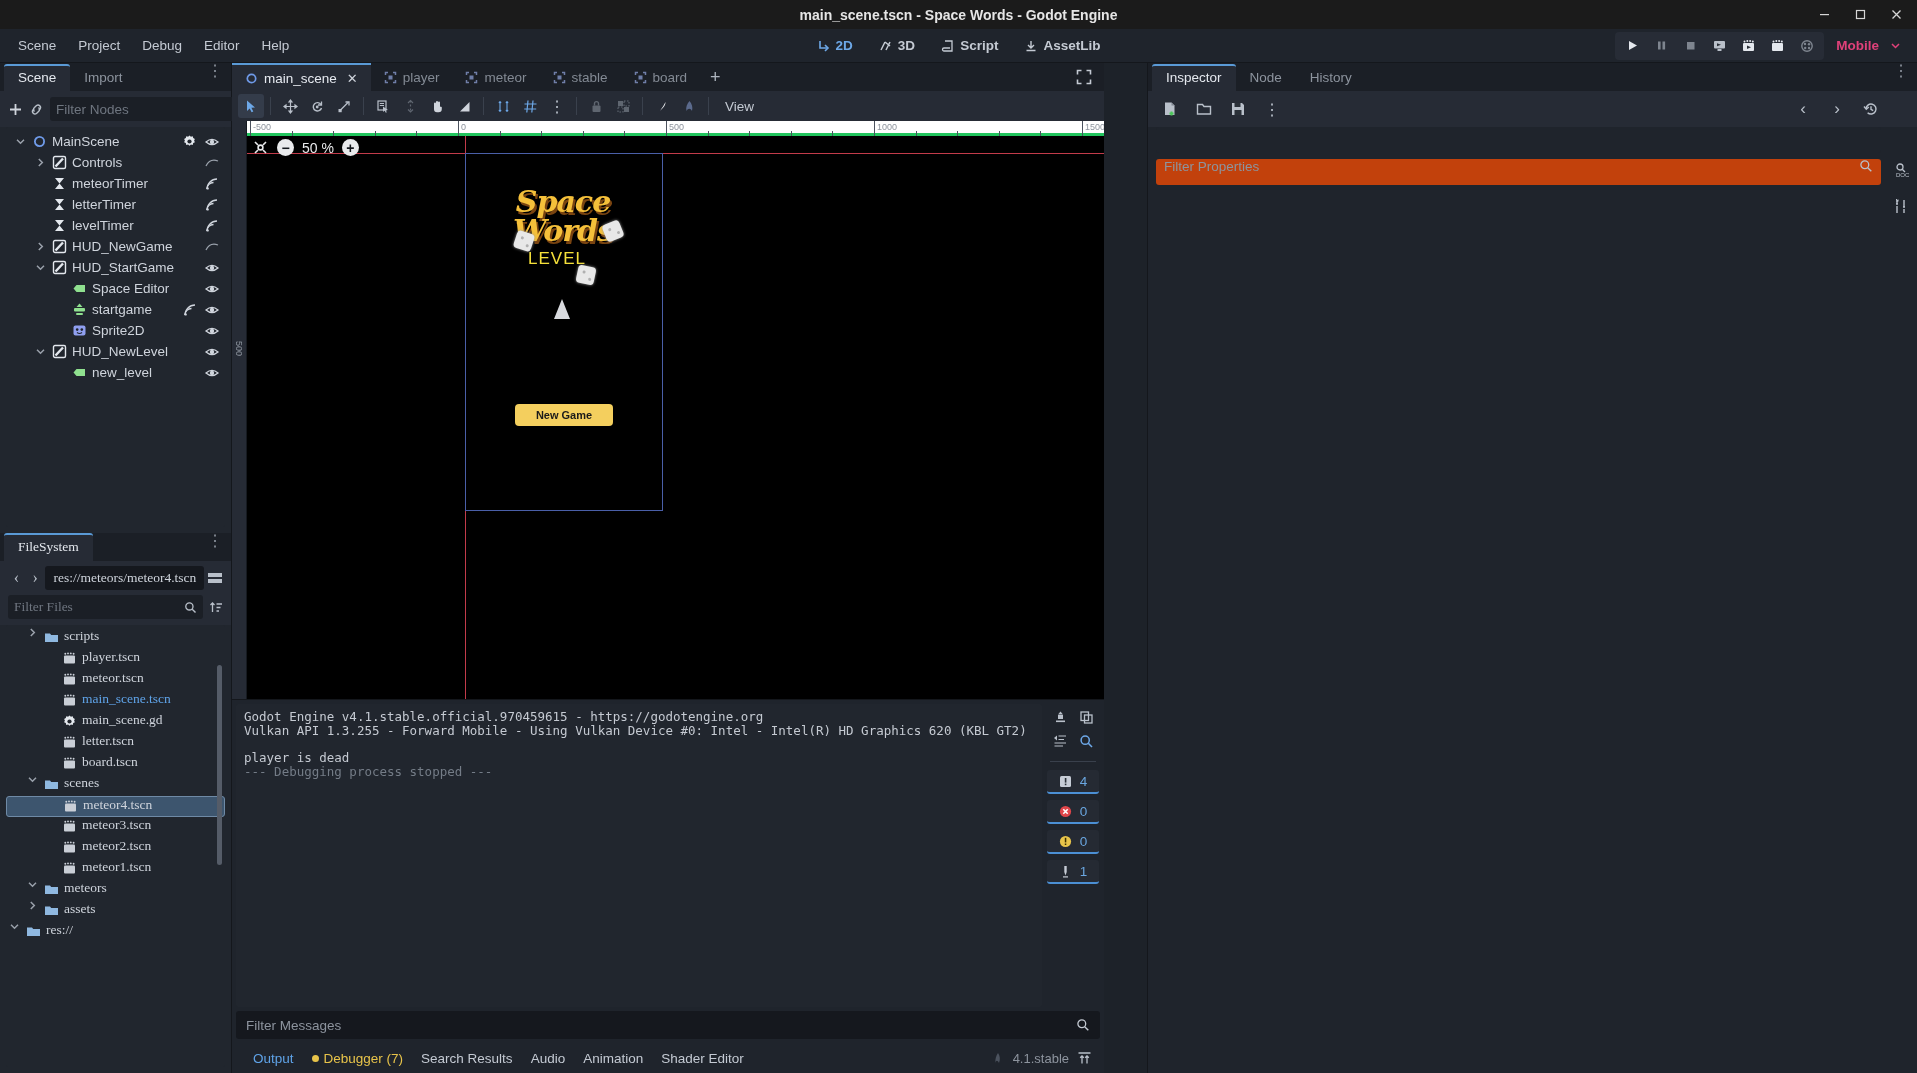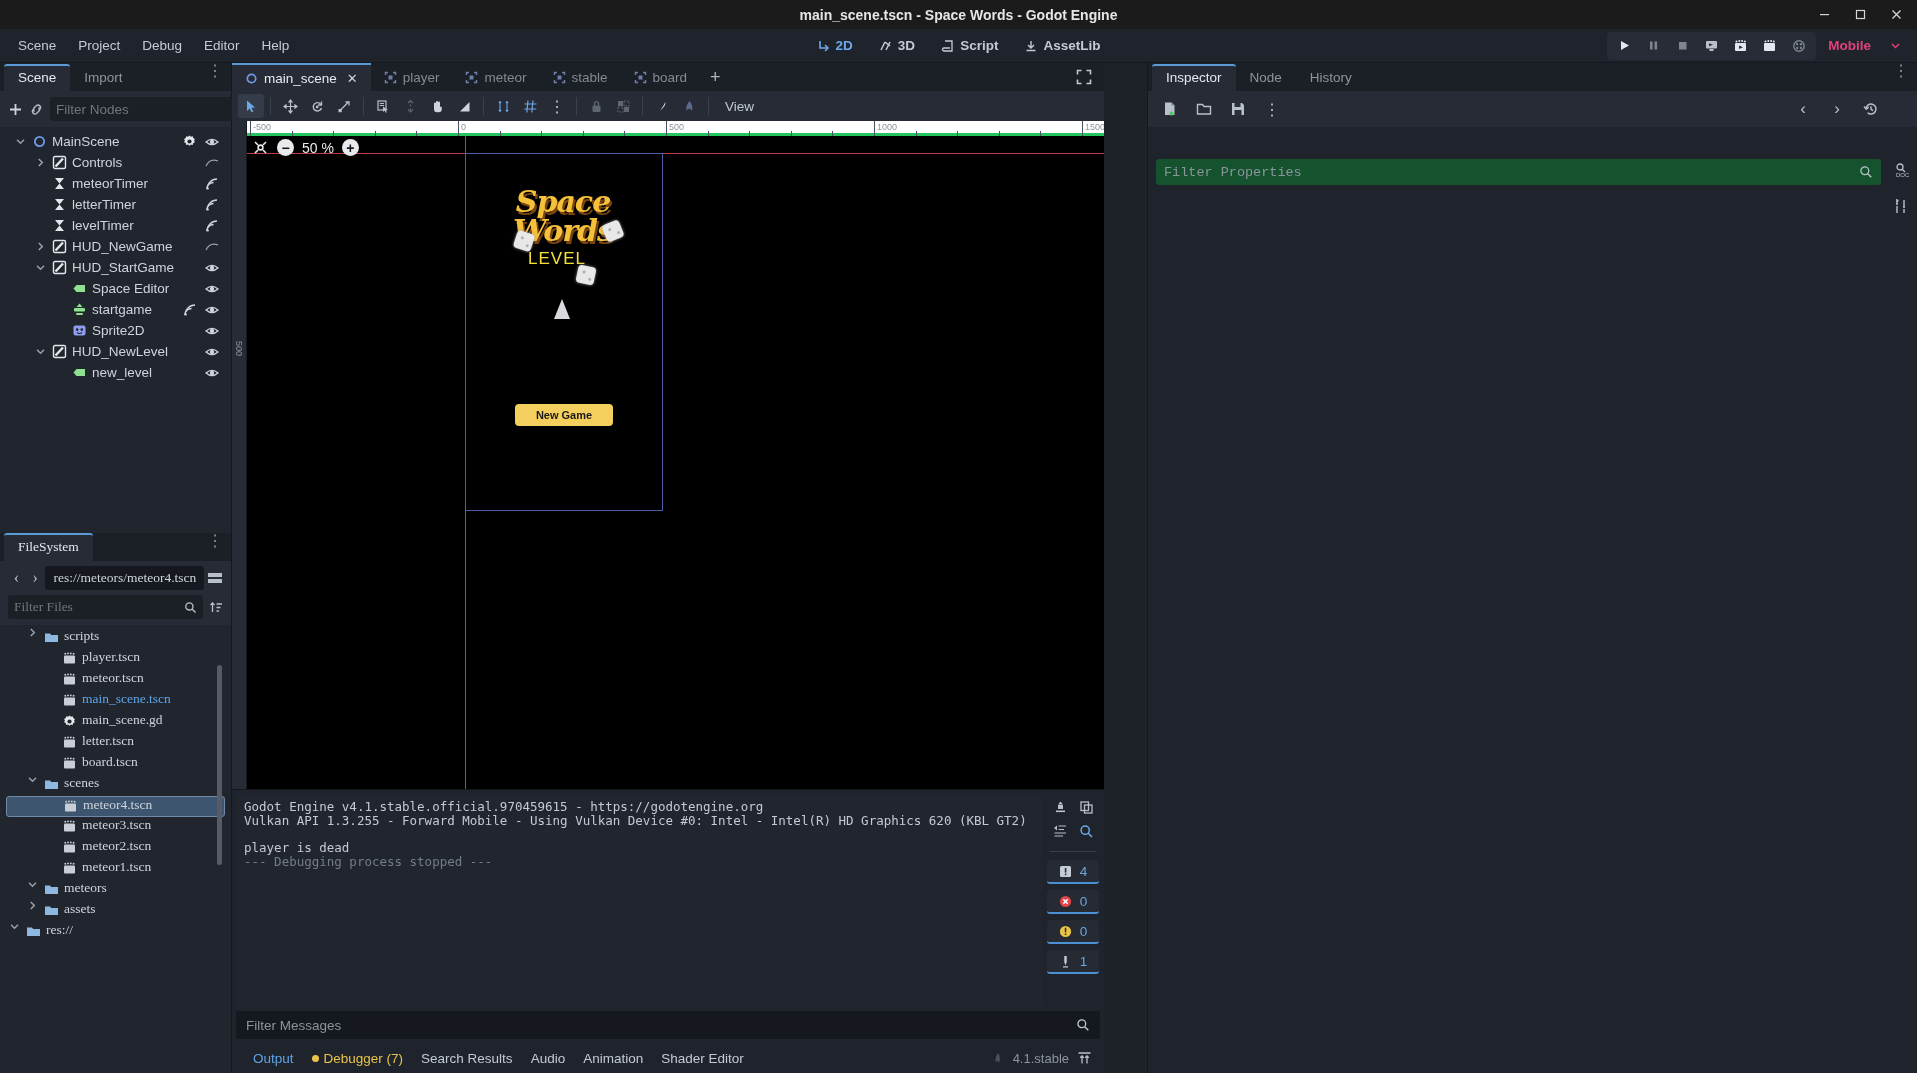--- a/index.html
+++ b/index.html
@@ -31,21 +31,21 @@
   .menubar-center {
     position: absolute; left: 0; right: 0; display: flex; justify-content: center;
     align-items: center; gap: 6px; pointer-events: none;
   }
   .mode-btn { display: flex; align-items: center; gap: 5px; padding: 4px 10px;
               font-size: 13.5px; font-weight: bold; color: #c4cad3; border-radius: 3px; pointer-events: auto; }
   .mode-btn.active { color: #6da8e8; }
   .menubar-right { margin-left: auto; display: flex; align-items: center; gap: 4px; z-index: 2; }
   .playbar { display: flex; align-items: center; gap: 2px; background: #272c36; border-radius: 4px; padding: 2px 4px; }
   .playbtn { width: 27px; height: 24px; display: flex; align-items: center; justify-content: center; border-radius: 3px; }
-  .renderer { display: flex; align-items: center; gap: 19px; color: #e0417a;
+  .renderer { display: flex; align-items: center; gap: 11px; color: #e0417a;
               font-weight: bold; font-size: 13.5px; padding: 0 8px; }
   
   .main { display: flex; height: calc(1073px - 29px - 34px); }
   .col-left { width: 232px; display: flex; flex-direction: column; background: #1f242c;
               border-right: 1px solid #14171c; }
   .col-center { flex: 1; display: flex; flex-direction: column; background: #1b1f26; min-width: 0; }
   .col-right { width: 770px; background: #1f242c; border-left: 1px solid #14171c;
                display: flex; flex-direction: column; }
   
   .dock { display: flex; flex-direction: column; background: #21262e; min-height: 0; }
@@ -131,21 +131,21 @@
                 font-family: "Liberation Sans", sans-serif; }
   .meteor { position: absolute; background: #e8e8e8; border-radius: 4px; box-shadow: 0 0 3px #999; }
   .meteor::after { content: ""; position: absolute; width: 3px; height: 3px; border-radius: 50%;
                    background: #b0b0b0; top: 5px; left: 5px; box-shadow: 7px 6px 0 #b0b0b0; }
   .ship { position: absolute; width: 0; height: 0; border-left: 8px solid transparent;
           border-right: 8px solid transparent; border-bottom: 20px solid #d8dade; }
   .newgame-btn { position: absolute; background: #f4cf5e; color: #1a1a1a; font-size: 11px;
                  font-weight: bold; display: flex; align-items: center; justify-content: center;
                  border-radius: 4px; }
   
-  .bottom-panel { height: 284px; display: flex; flex-direction: column; background: #1f242c;
+  .bottom-panel { height: 374px; display: flex; flex-direction: column; background: #1f242c;
                   border-top: 1px solid #14171c; }
   .output-wrap { flex: 1; display: flex; min-height: 0; }
   .output-log { flex: 1; background: #21262e; margin: 4px 0 0 4px; border-radius: 2px;
                 padding: 6px 8px; font-family: "DejaVu Sans Mono", monospace; font-size: 12.5px;
                 line-height: 1.09; color: #c5cad2; white-space: pre; overflow: hidden; }
   .log-dim { color: #747c87; }
   .dbg-side { width: 62px; background: #1f242c; display: flex; flex-direction: column;
               align-items: center; padding-top: 6px; gap: 3px; }
   .dbg-icons { display: grid; grid-template-columns: 1fr 1fr; gap: 2px; padding-bottom: 6px; }
   .dbg-sep { width: 46px; height: 1px; background: #39404c; margin-bottom: 5px; }
@@ -164,22 +164,22 @@
           display: flex; align-items: center; gap: 5px; }
   .btab.active { color: #5fa3e8; }
   .btab.warn { color: #e8c44a; }
   .btab .dot { width: 7px; height: 7px; border-radius: 50%; background: #e8c44a; }
   .bottom-right { margin-left: auto; display: flex; align-items: center; gap: 8px;
                   color: #8d949e; font-size: 13px; }
   
   .insp-toolbar { display: flex; align-items: center; gap: 10px; padding: 7px 10px; background: #262b35; }
   .insp-spacer { flex: 1; }
   .insp-box { height: 26px; background: #1f242c; margin: 0 36px 0 8px; border-radius: 3px; }
-  .insp-filter { height: 26px; background: #14532d; margin: 6px 36px 0 8px; border-radius: 3px;
-                 display: flex; align-items: center; padding: 0 8px; font-family: Liberation Mono, monospace; }
+  .insp-filter { height: 26px; background: #c2410c; margin: 6px 36px 0 8px; border-radius: 3px;
+                 display: flex; align-items: flex-start; padding: 0 8px; }
   .insp-filter input { flex: 1; background: transparent; border: none; outline: none;
                        color: #cfd4dc; font-size: 13.5px; font-family: inherit; }
   .insp-filter input::placeholder { color: #8d949e; }
   .insp-sidecol { position: absolute; right: 4px; top: 24px; display: flex; flex-direction: column;
                   align-items: center; gap: 14px; }
   .insp-body { flex: 1; background: #1f242c; }
   svg { display: block; }
 </style>
 </head>
 <body>

